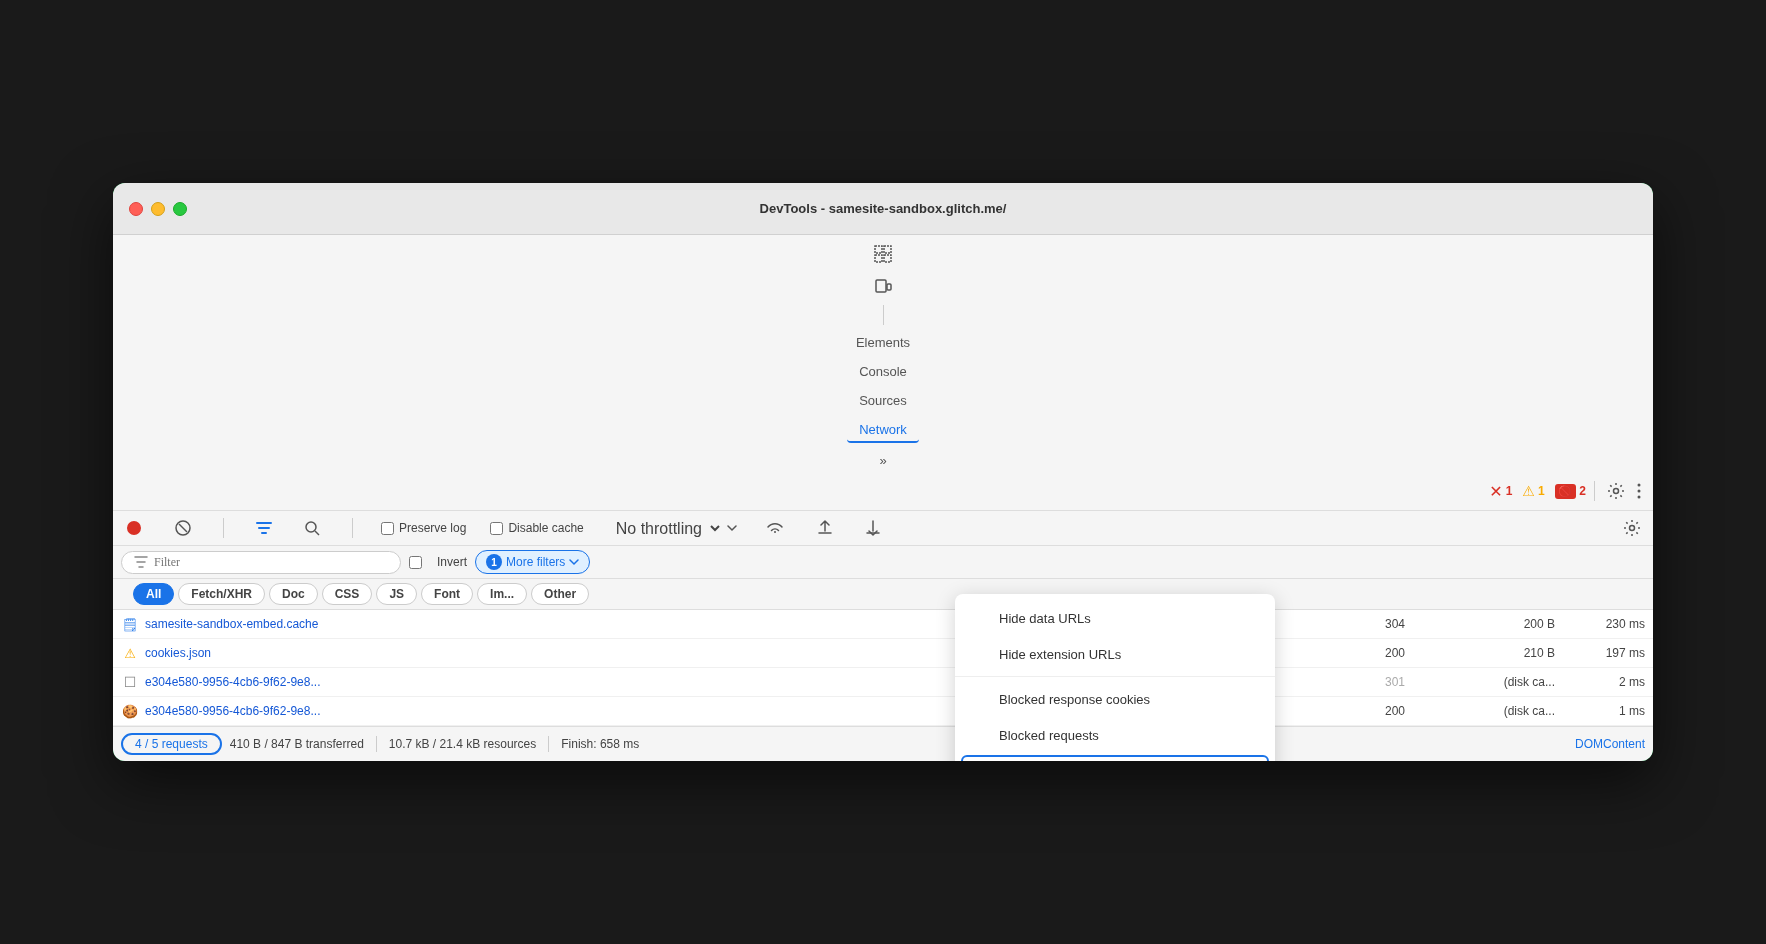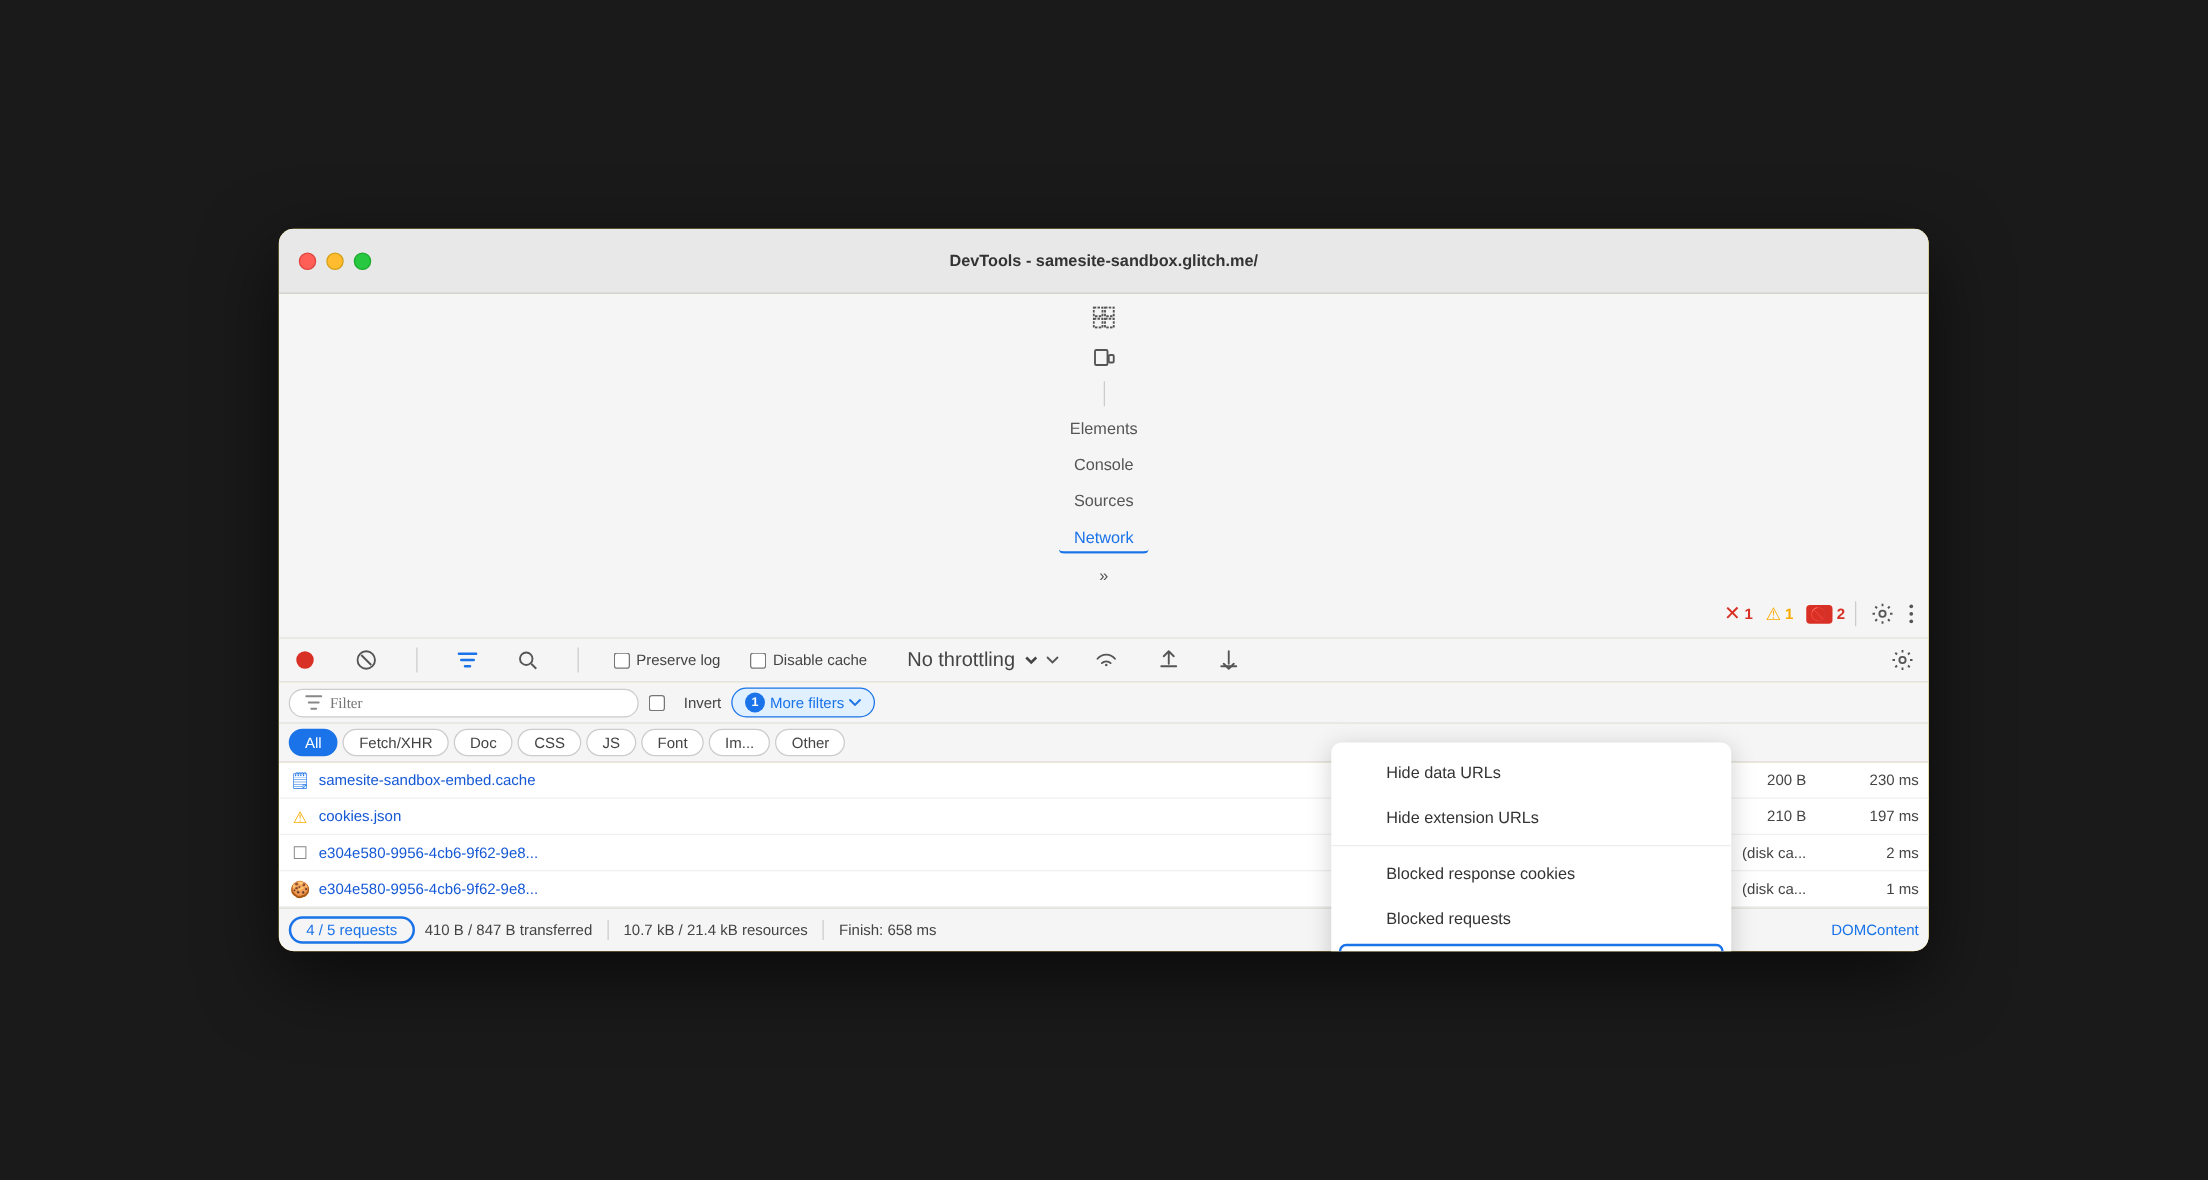--- a/index.html
+++ b/index.html
@@ -5,22 +5,22 @@
     * { box-sizing: border-box; margin: 0; padding: 0; }
     body {
       background: #1a1a1a;
       display: flex;
       align-items: center;
       justify-content: center;
       min-height: 100vh;
       font-family: -apple-system, BlinkMacSystemFont, 'Segoe UI', sans-serif;
     }
     .window {
-      width: 1320px;
-      background: #fde047;
+      width: 1540px;
+      background: #22c55e;
       border-radius: 12px;
       overflow: hidden;
       box-shadow: 0 20px 60px rgba(0,0,0,0.6);
     }
     .titlebar {
       background: #e8e8e8;
       height: 52px;
       display: flex;
       align-items: center;
       justify-content: center;
@@ -193,24 +193,25 @@
       font-size: 10px;
       display: flex;
       align-items: center;
       justify-content: center;
       font-weight: 700;
     }
     .filter-tabs {
       background: #f5f5f5;
       display: flex;
       align-items: center;
-      padding: 4px 8px;
+      padding: 4px 20px;
       gap: 4px;
       border-bottom: 1px solid #ddd;
       position: relative;
+      font-weight: bold;
     }
     .filter-tab {
       padding: 3px 12px;
       font-size: 12px;
       border: 1.5px solid #ccc;
       border-radius: 12px;
       background: white;
       cursor: pointer;
       color: #444;
     }
@@ -300,21 +301,21 @@
       width: 320px;
       z-index: 100;
       padding: 6px 0;
     }
     .dropdown-item {
       padding: 10px 20px;
       font-size: 13px;
       color: #333;
       cursor: pointer;
       display: flex;
-      align-items: flex-start;
+      align-items: center;
       gap: 8px;
     }
     .dropdown-item.checked {
       border: 2px solid #1a73e8;
       border-radius: 6px;
       margin: 2px 6px;
       padding: 8px 14px;
     }
     .dropdown-item .check-icon {
       color: #1a73e8;

